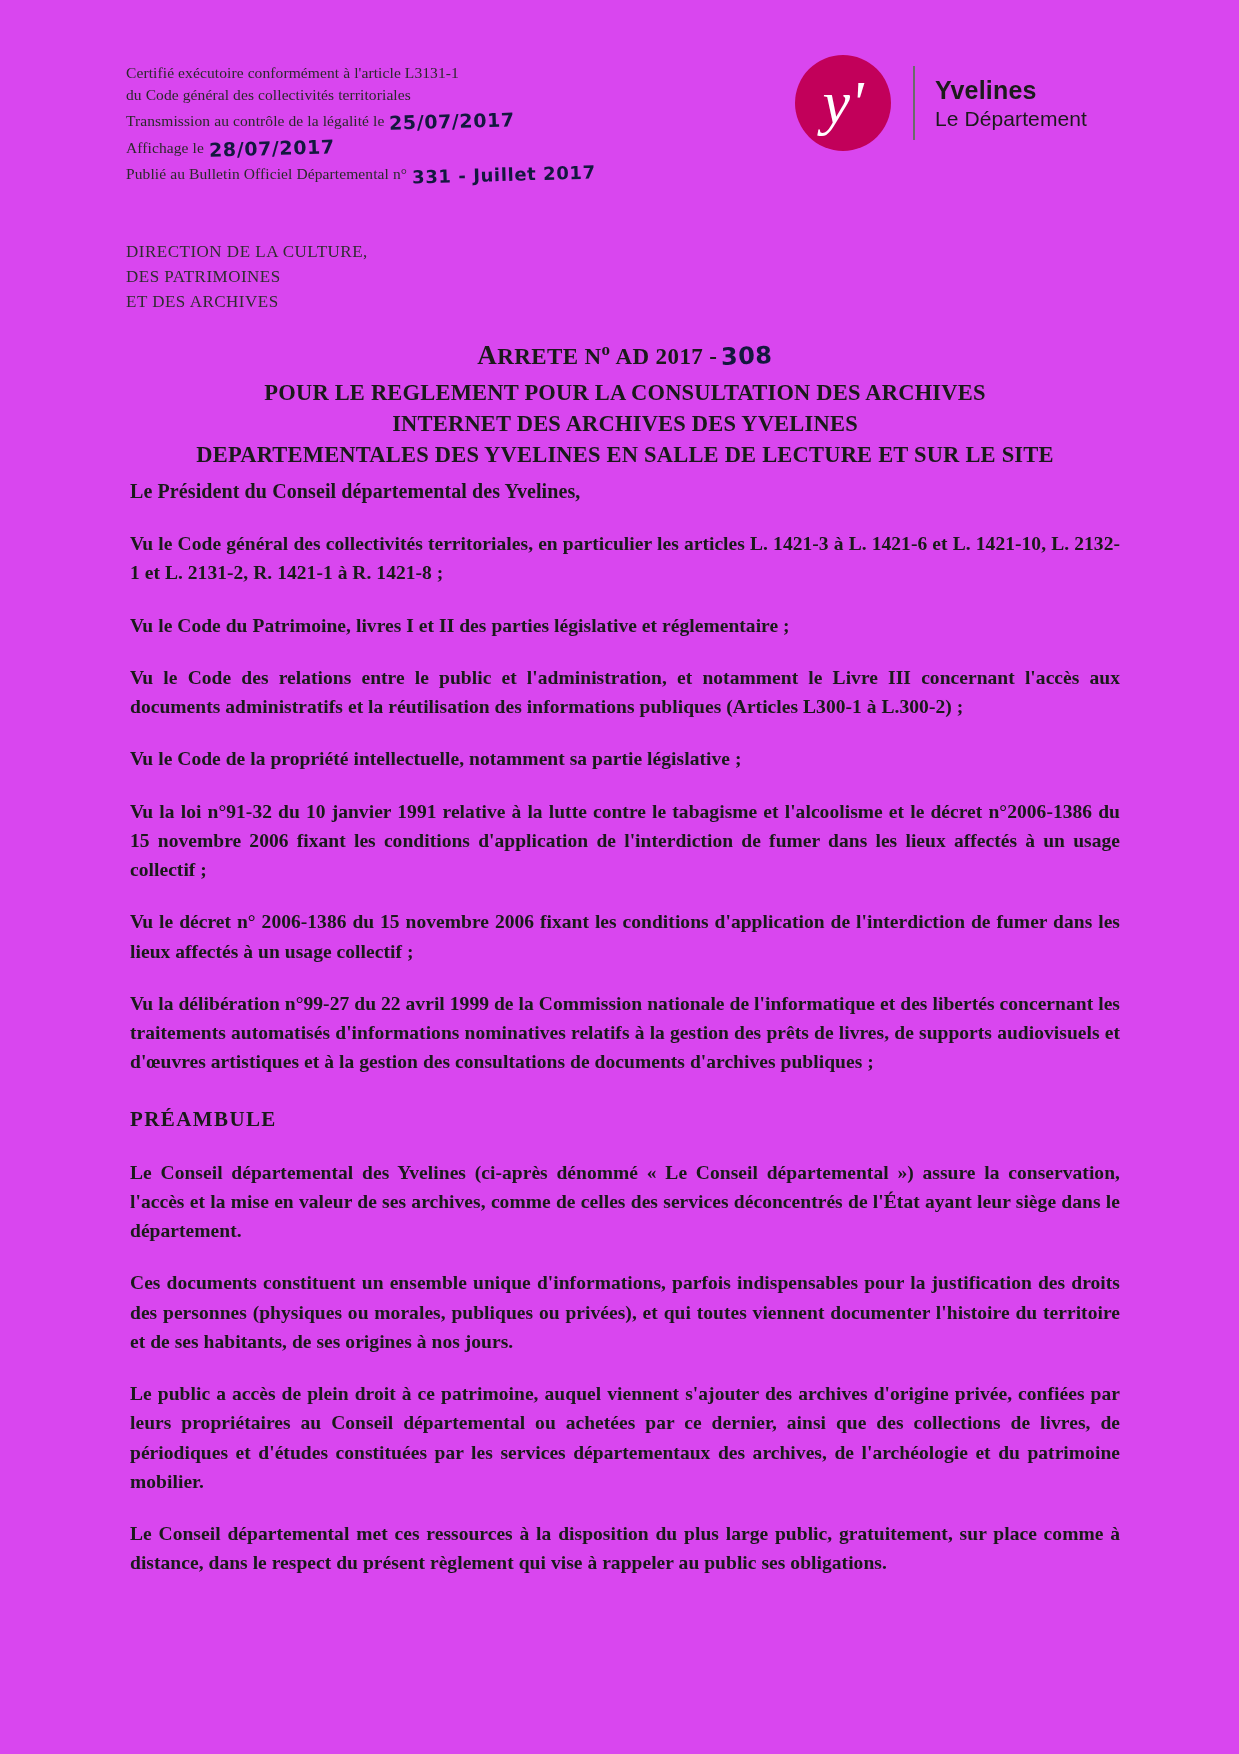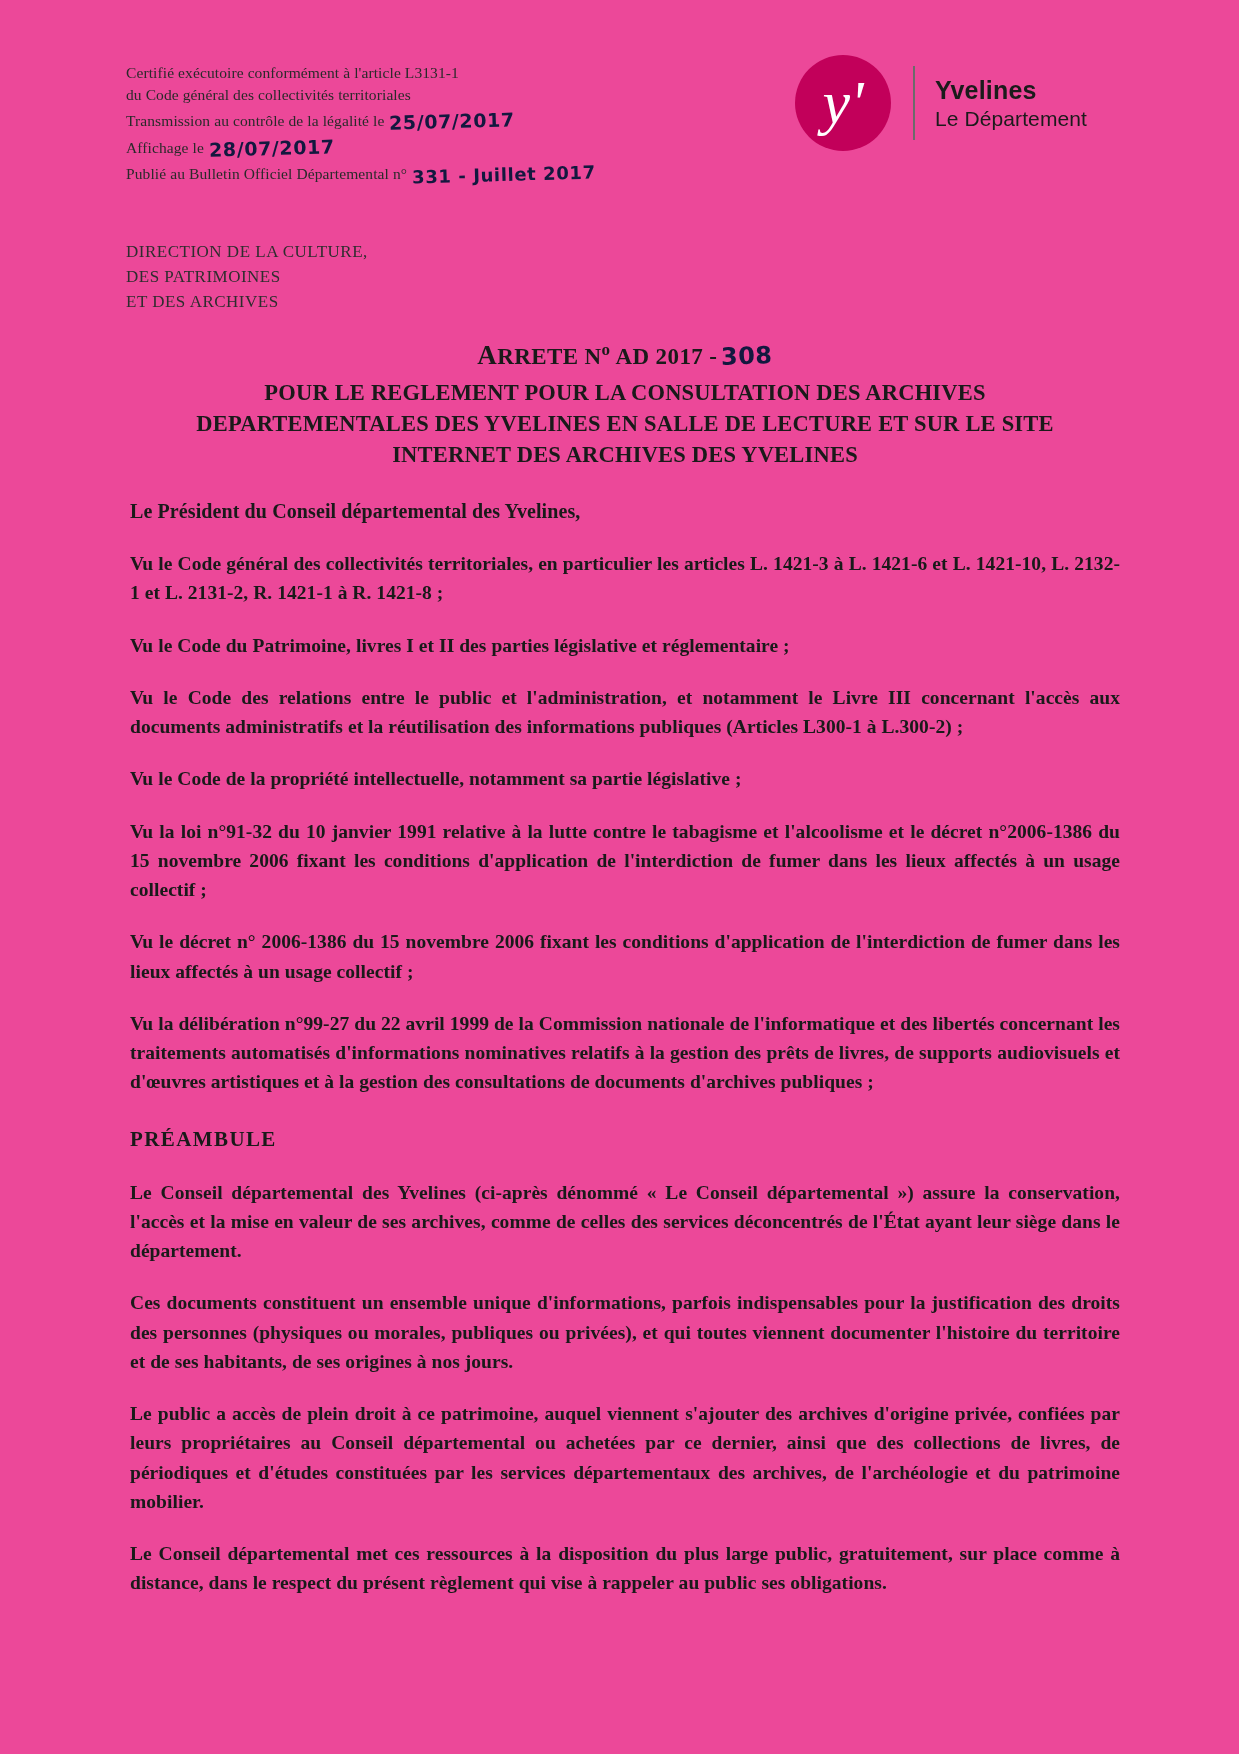--- a/index.html
+++ b/index.html
@@ -9,21 +9,21 @@
   }
   body {
     font-family: "Liberation Serif", serif;
     color: #1a1a1a;
   }
   .page {
     position: relative;
     width: 1239px;
     height: 1754px;
     margin: 0 auto;
-    background: #ec4899;
+    background: #d946ef;
     overflow: hidden;
   }
 
   
   .cert-block {
     position: absolute;
     left: 126px;
     top: 62px;
     width: 560px;
     font-size: 15.5px;
@@ -132,21 +132,21 @@
     font-size: 22.5px;
     font-weight: bold;
     line-height: 1.38;
     letter-spacing: .2px;
   }
 
   
   .body-wrap {
     position: absolute;
     left: 130px;
-    top: 500px;
+    top: 480px;
     width: 990px;
   }
   .lead {
     font-size: 20px;
     font-weight: bold;
     letter-spacing: .1px;
     margin: 0 0 26px 0;
   }
   p.para {
     font-size: 19.5px;
@@ -200,22 +200,22 @@
   </div>
 
   <div class="doc-title">
     <div class="title-line1">
       <span class="sc">A</span><span>RRETE</span>
       <span>N</span><span class="sup">o</span>
       <span>AD 2017 -</span><span class="title-number-hand">308</span>
     </div>
     <div class="title-body">
       <div>POUR LE REGLEMENT POUR LA CONSULTATION DES ARCHIVES</div>
+      <div>INTERNET DES ARCHIVES DES YVELINES</div>
       <div>DEPARTEMENTALES DES YVELINES EN SALLE DE LECTURE ET SUR LE SITE</div>
-      <div>INTERNET DES ARCHIVES DES YVELINES</div>
     </div>
   </div>
 
   <div class="body-wrap">
     <p class="lead">Le Président du Conseil départemental des Yvelines,</p>
 
     <p class="para">Vu le Code général des collectivités territoriales, en particulier les articles L. 1421-3 à L. 1421-6 et L. 1421-10, L. 2132-1 et L. 2131-2, R. 1421-1 à R. 1421-8 ;</p>
     <p class="para">Vu le Code du Patrimoine, livres I et II des parties législative et réglementaire ;</p>
     <p class="para">Vu le Code des relations entre le public et l'administration, et notamment le Livre III concernant l'accès aux documents administratifs et la réutilisation des informations publiques (Articles L300-1 à L.300-2) ;</p>
     <p class="para">Vu le Code de la propriété intellectuelle, notamment sa partie législative ;</p>

